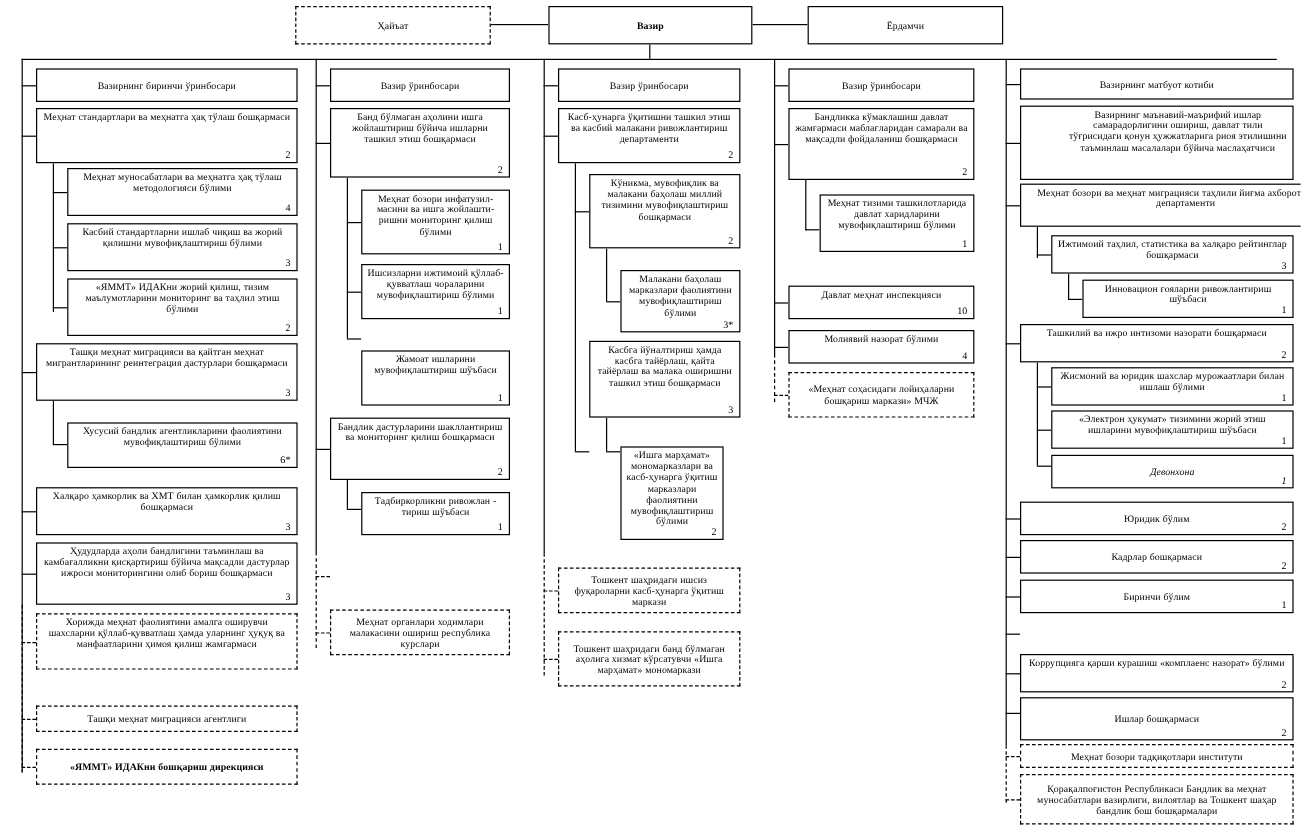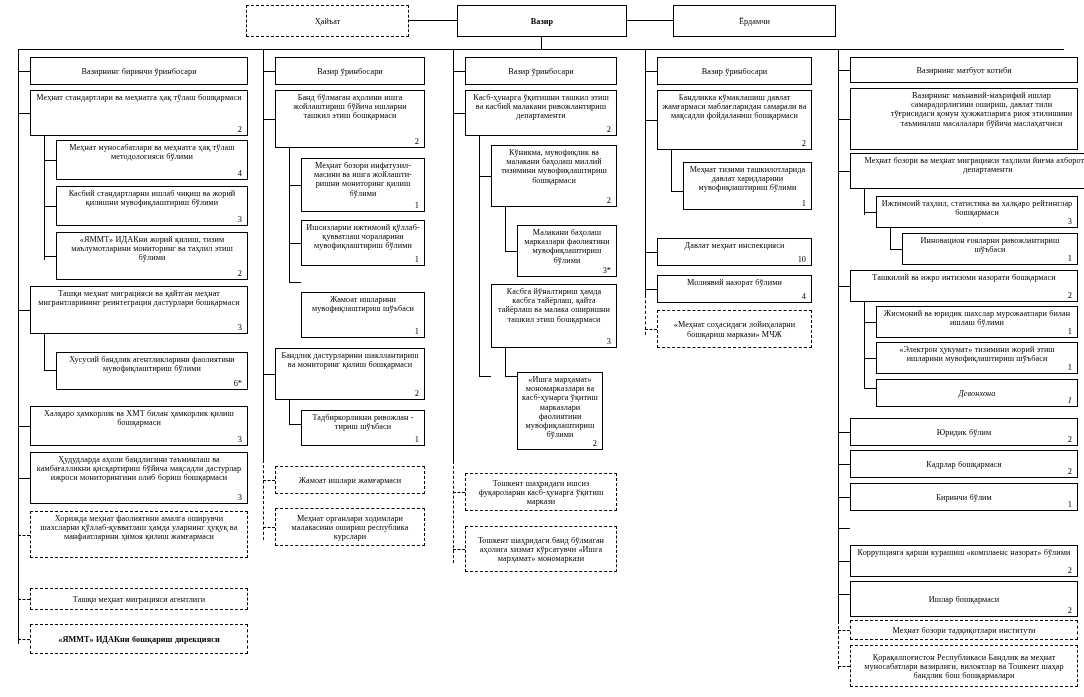--- a/index.html
+++ b/index.html
@@ -216,23 +216,20 @@
   <div class="vline" style="left:289px; top:400px; height:24px;"></div>
 
   <div class="box" style="left:301px; top:410px; width:124px; height:36px;">
     <span class="lbl">Тадбиркорликни ривожлан - тириш шўъбаси</span>
     <span class="cnt">1</span>
   </div>
   <div class="hline" style="left:289px; top:424px; width:12px;"></div>
 
   <div class="vline dash" style="left:263px; top:460px; height:80px;"></div>
 
-  <div class="box dashed vcenter" style="left:275px; top:466px; width:150px; height:28px;">
-    <span class="lbl">Жамоат ишлари жамғармаси</span>
-  </div>
   <div class="hline dash" style="left:263px; top:480px; width:12px;"></div>
 
   <div class="box dashed vcenter" style="left:275px; top:508px; width:150px; height:38px;">
     <span class="lbl">Меҳнат органлари ходимлари малакасини ошириш республика курслари</span>
   </div>
   <div class="hline dash" style="left:263px; top:527px; width:12px;"></div>
 
   <div class="vline" style="left:453px; top:49px; height:412px;"></div>
 
   <div class="box vcenter" style="left:465px; top:57px; width:152px; height:28px;">

